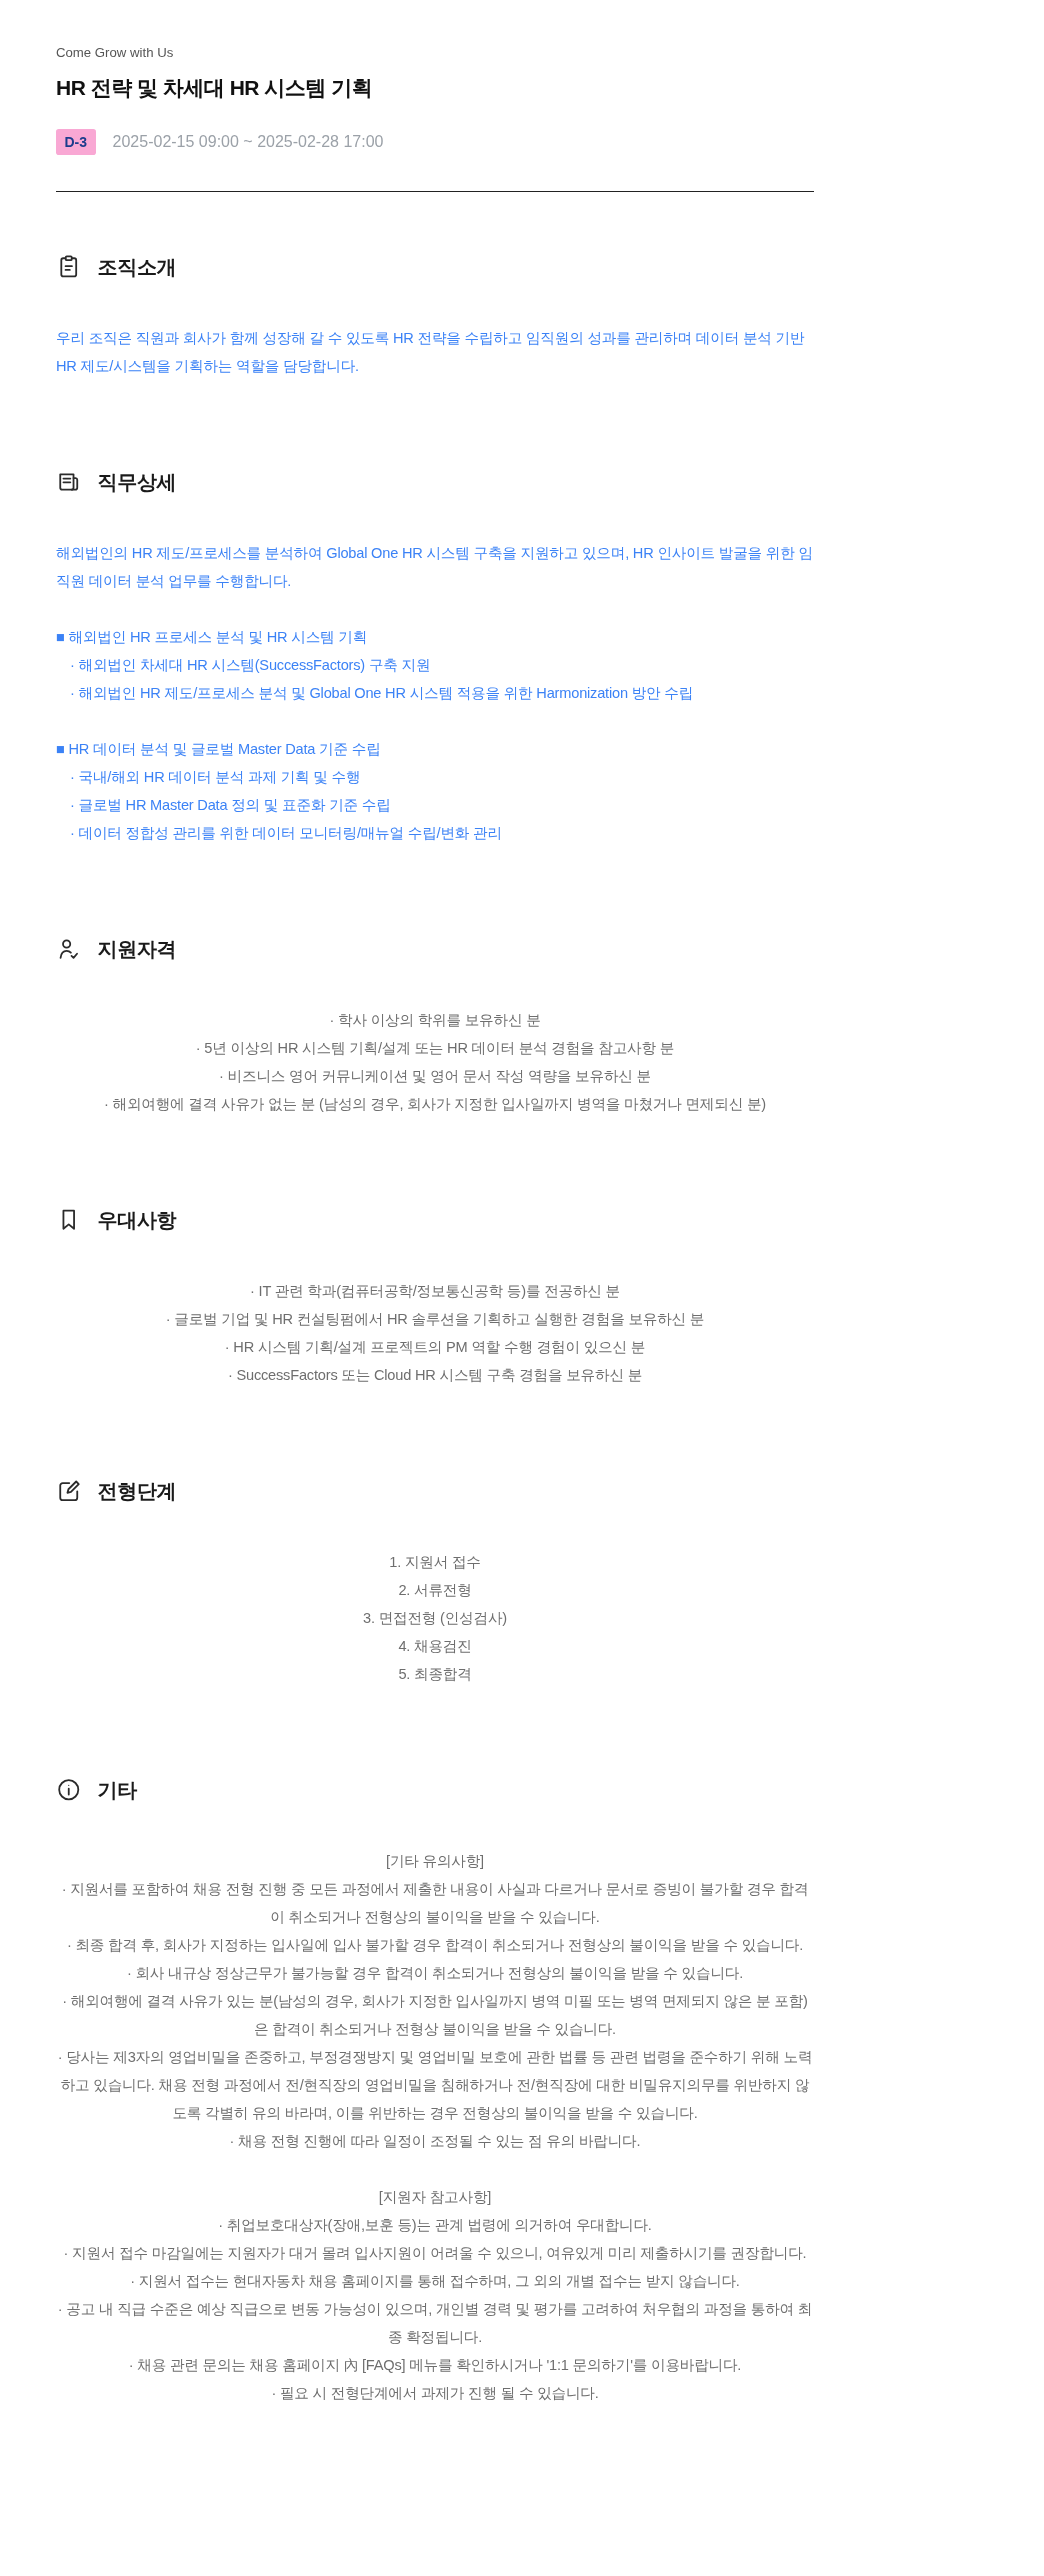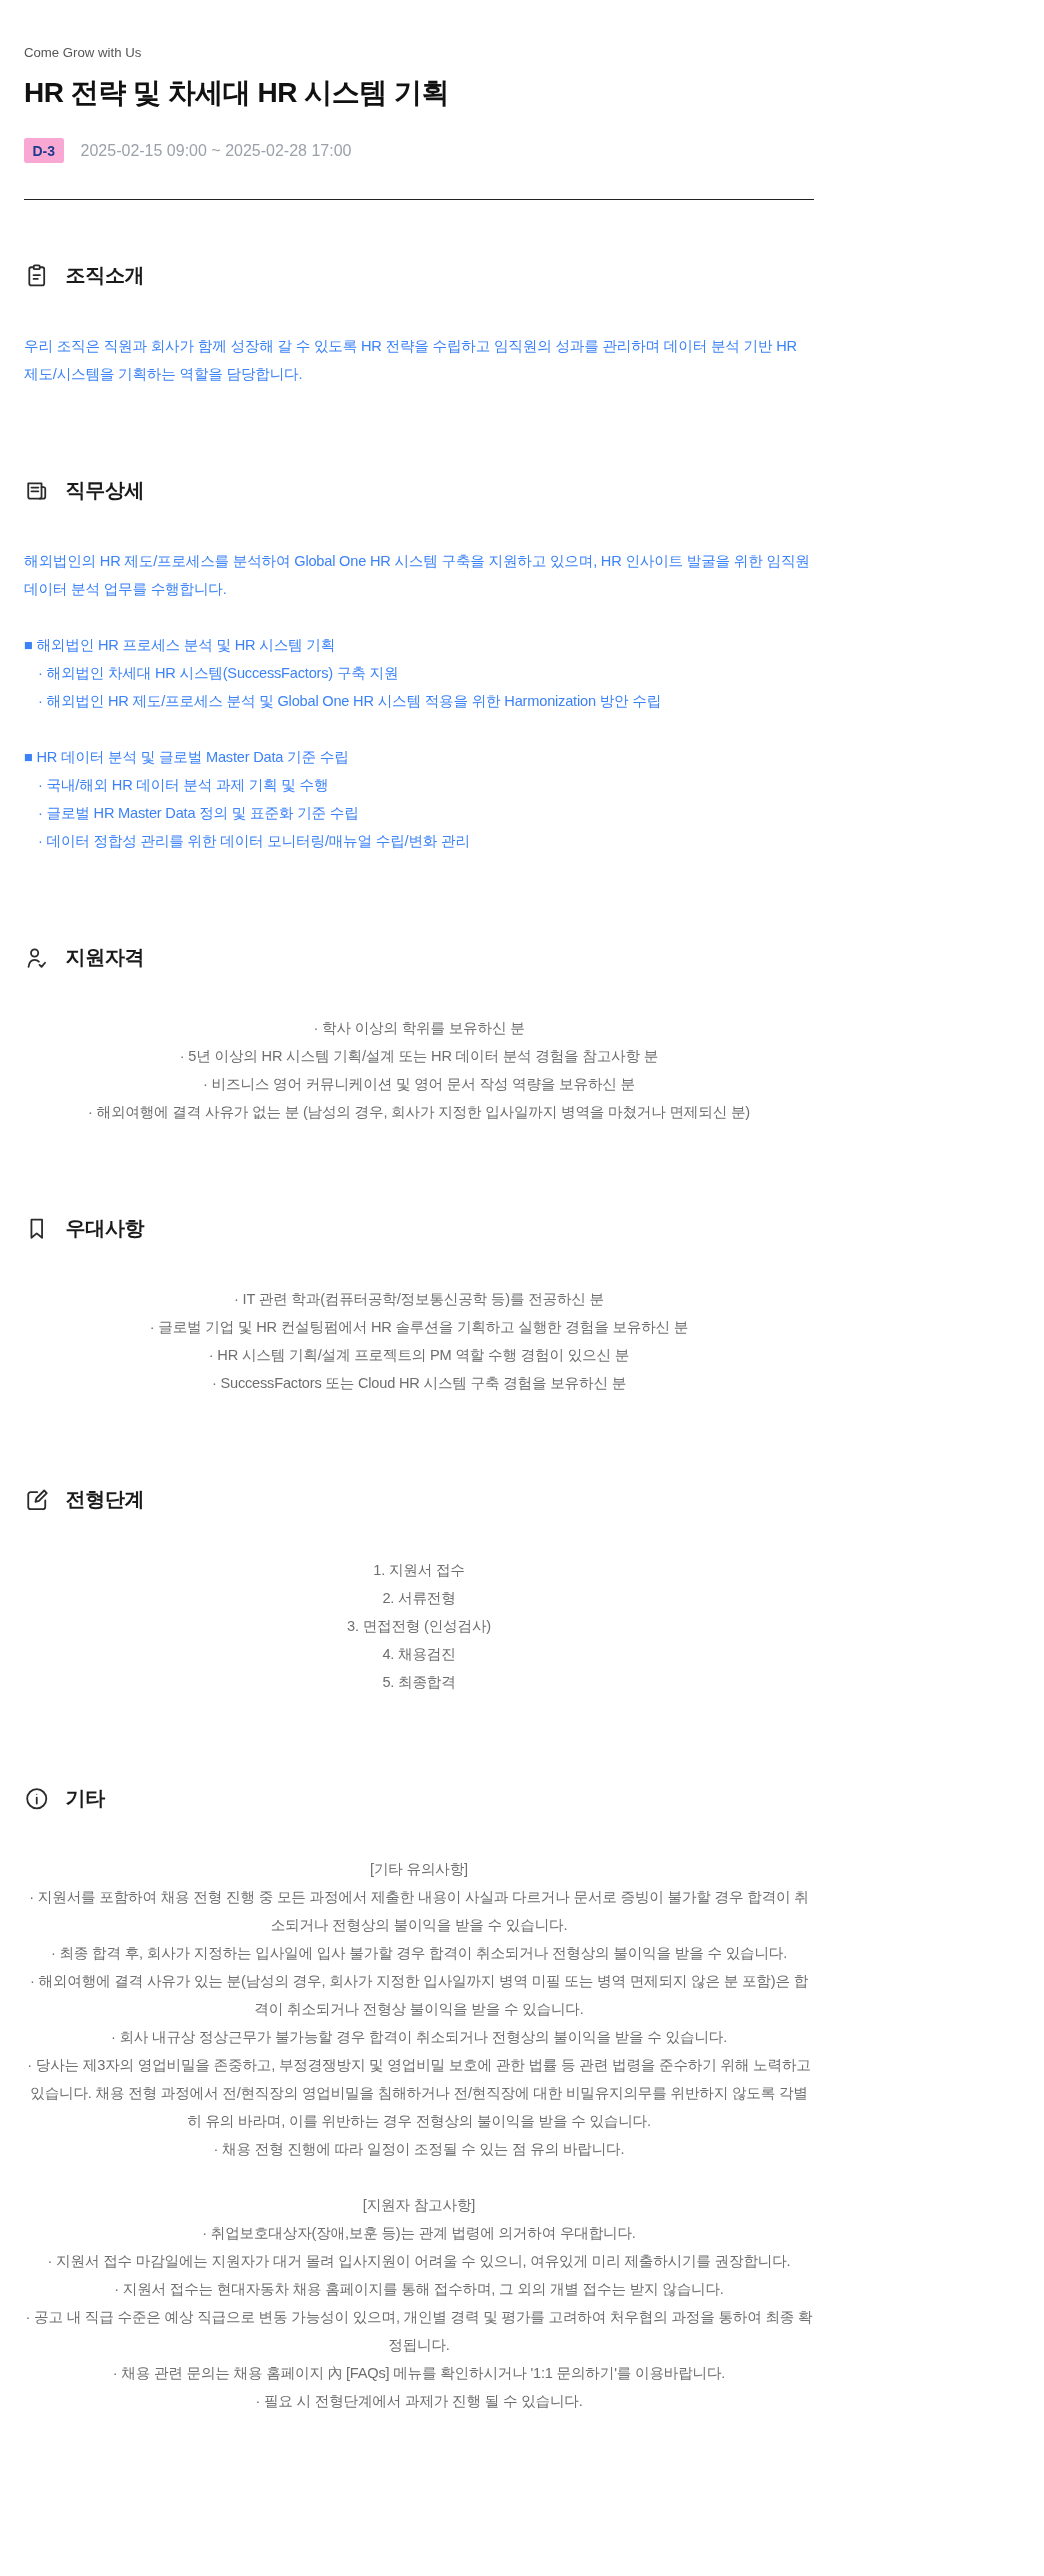--- a/index.html
+++ b/index.html
@@ -5,30 +5,30 @@
   html, body {
     margin: 0;
     padding: 0;
     background: #ffffff;
     font-family: "Liberation Sans", "DejaVu Sans", sans-serif;
     color: #6e6e6e;
   }
   .container {
     box-sizing: border-box;
     width: 852px;
-    padding: 45px 38px 57px 24px;
+    padding: 45px 38px 57px 56px;
   }
   .eyebrow {
     font-size: 13.2px;
     color: #555555;
     margin-bottom: 15px;
   }
   .title {
     margin: 0 0 28px 0;
-    font-size: 28px;
+    font-size: 21px;
     line-height: 1.25;
     font-weight: 700;
     color: #111111;
     letter-spacing: -0.5px;
   }
   .meta-row {
     display: flex;
     align-items: center;
     gap: 17px;
     margin-bottom: 36px;
@@ -211,22 +211,22 @@
           <circle cx="12" cy="7.8" r="0.6" fill="currentColor" stroke="none"></circle>
         </svg>
       </span>
       <span class="sec-title">기타</span>
     </div>
 
     <div>
       <div class="line">[기타 유의사항]</div>
       <div class="line">· 지원서를 포함하여 채용 전형 진행 중 모든 과정에서 제출한 내용이 사실과 다르거나 문서로 증빙이 불가할 경우 합격이 취소되거나 전형상의 불이익을 받을 수 있습니다.</div>
       <div class="line">· 최종 합격 후, 회사가 지정하는 입사일에 입사 불가할 경우 합격이 취소되거나 전형상의 불이익을 받을 수 있습니다.</div>
+      <div class="line">· 회사 내규상 정상근무가 불가능할 경우 합격이 취소되거나 전형상의 불이익을 받을 수 있습니다.</div>
       <div class="line">· 해외여행에 결격 사유가 있는 분(남성의 경우, 회사가 지정한 입사일까지 병역 미필 또는 병역 면제되지 않은 분 포함)은 합격이 취소되거나 전형상 불이익을 받을 수 있습니다.</div>
-      <div class="line">· 회사 내규상 정상근무가 불가능할 경우 합격이 취소되거나 전형상의 불이익을 받을 수 있습니다.</div>
       <div class="line">· 당사는 제3자의 영업비밀을 존중하고, 부정경쟁방지 및 영업비밀 보호에 관한 법률 등 관련 법령을 준수하기 위해 노력하고 있습니다. 채용 전형 과정에서 전/현직장의 영업비밀을 침해하거나 전/현직장에 대한 비밀유지의무를 위반하지 않도록 각별히 유의 바라며, 이를 위반하는 경우 전형상의 불이익을 받을 수 있습니다.</div>
       <div class="line">· 채용 전형 진행에 따라 일정이 조정될 수 있는 점 유의 바랍니다.</div>
     </div>
 
     <div class="spacer-line"></div>
 
     <div>
       <div class="line">[지원자 참고사항]</div>
       <div class="line">· 취업보호대상자(장애,보훈 등)는 관계 법령에 의거하여 우대합니다.</div>
       <div class="line">· 지원서 접수 마감일에는 지원자가 대거 몰려 입사지원이 어려울 수 있으니, 여유있게 미리 제출하시기를 권장합니다.</div>

